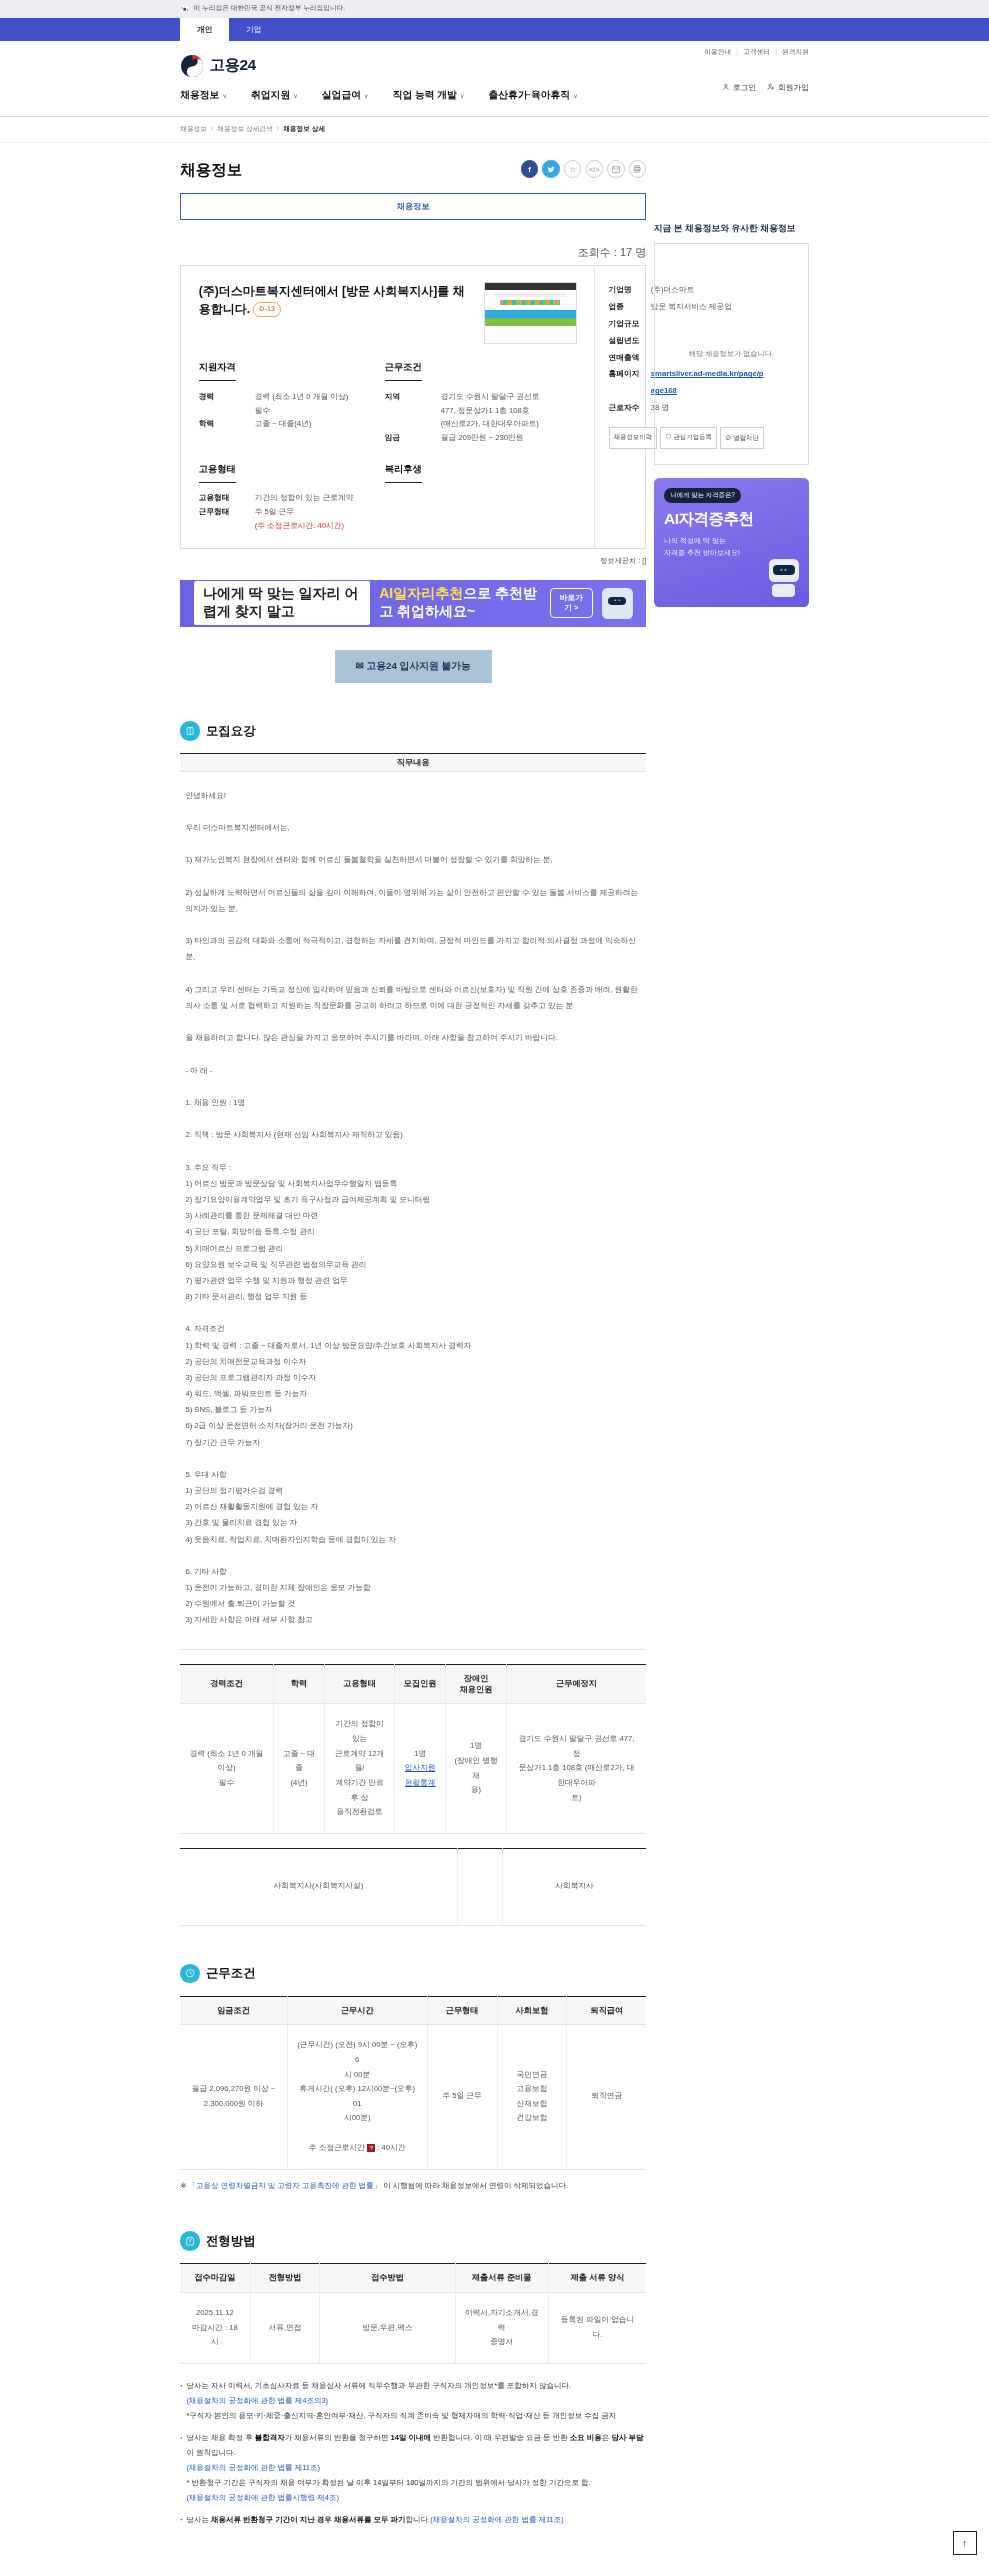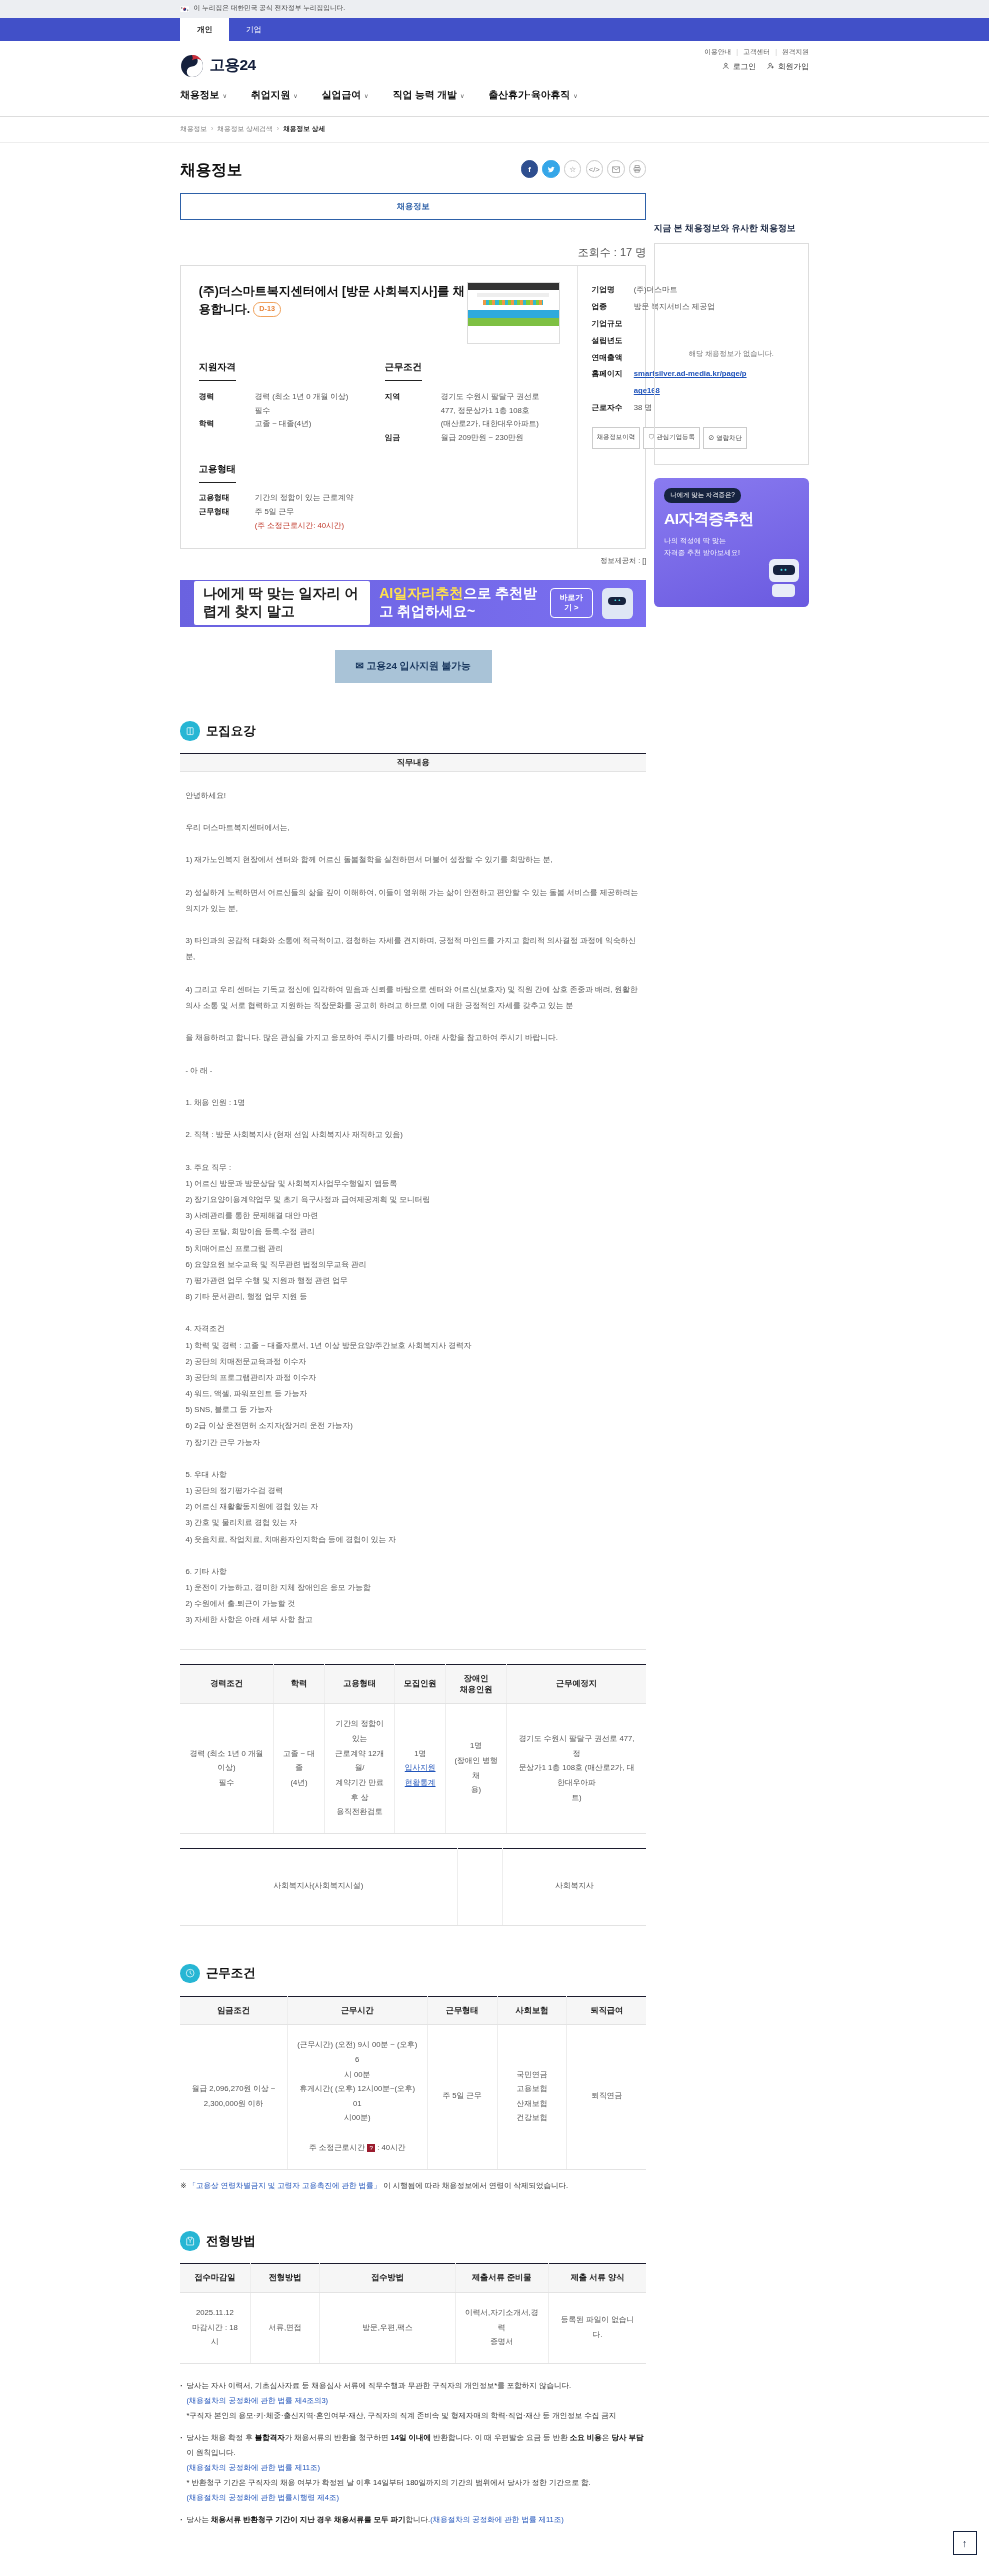--- a/index.html
+++ b/index.html
@@ -14,21 +14,21 @@
   
   .member-bar { background:#4150c8; height:23px; }
   .member-bar .wrap { display:flex; height:23px; }
   .member-tab { width:49px; text-align:center; line-height:23px; font-size:7.7px; color:#fff; cursor:pointer; }
   .member-tab.active { background:#fff; color:#222; font-weight:bold; }
 
   
   .site-header .wrap { padding:9.3px 5.2px 5.2px; }
   .util-links { position:absolute; right:5.2px; top:7.2px; font-size:6.7px; color:#555; display:flex; gap:5.2px; }
   .util-links span.sep { color:#ccc; }
-  .auth-links { position:absolute; right:5.2px; top:21px; font-size:7.7px; color:#333; display:flex; gap:11.3px; align-items:center; }
+  .auth-links { position:absolute; right:5.2px; top:42px; font-size:7.7px; color:#333; display:flex; gap:11.3px; align-items:center; }
   .auth-links .ic { display:inline-block; margin-right:3.1px; vertical-align:-1.5px; }
   .logo-row { display:flex; align-items:center; gap:5.2px; padding:4.1px 0 7.2px; }
   .logo-sym { width:24px; height:24px; }
   .logo-txt { font-size:15.5px; font-weight:bold; color:#15203c; letter-spacing:-0.5px; }
   .gnb { display:flex; gap:24px; padding:4.1px 0 8.2px; }
   .gnb-item { font-size:9.8px; font-weight:bold; color:#111; cursor:pointer; }
   .gnb-item .car { font-size:6.2px; color:#666; font-weight:normal; margin-left:3.1px; }
   .header-line { border-bottom:0.5px solid #ddd; }
 
   
@@ -49,21 +49,21 @@
 
   
   .tabbox { border:0.5px solid #2e61a8; margin-top:11.3px; }
   .tabbox .tb { text-align:center; padding:7.2px 0; color:#2e61a8; font-weight:bold; font-size:8.2px; }
 
   .views { text-align:right; color:#555; font-size:11px; margin:25px 0 5.2px; }
 
   
   .job-card { border:0.5px solid #ddd; display:flex; }
   .job-left { flex:1 1 auto; padding:15.5px 17.5px; border-right:0.5px solid #e5e5e5; }
-  .job-title-row { display:flex; align-items:flex-start; justify-content:space-between; gap:0; }
+  .job-title-row { display:flex; align-items:flex-start; justify-content:space-between; gap:17px; }
   .job-title { font-size:12px; font-weight:bold; color:#111; line-height:1.5; width:268px; }
   .dday { display:inline-block; border:0.5px solid #f0a35e; color:#e8853b; border-radius:7.2px; font-size:7.2px; padding:1px 5.2px; vertical-align:1.5px; margin-left:3.1px; font-weight:bold; }
   .thumb { width:93px; height:62px; border:0.5px solid #ddd; background:#fff; flex:0 0 auto; }
   .thumb .t-bar { height:7.2px; background:#333; }
   .thumb .t-line { height:4.1px; margin:3.1px 9.3px 0; background:#eee; }
   .thumb .t-smart { height:5.2px; margin:3.1px 15.5px 0; background:repeating-linear-gradient(90deg,#e94,#e94 3.1px,#3bc 3.1px,#3bc 6.2px,#8c3 6.2px,#8c3 9.3px); }
   .thumb .t-blue { height:8.2px; margin-top:4.1px; background:#2eaadc; }
   .thumb .t-green { height:8.2px; background:#7ec043; }
   .sum-cols { display:flex; gap:31px; margin-top:17.5px; }
   .sum-col { width:155px; }
@@ -312,20 +312,23 @@
               <div class="sum-row">
                   <span class="k">고용형태</span>
                   <span class="v">기간의 정함이 있는 근로계약</span>
                 </div>
               <div class="sum-row">
                   <span class="k">근무형태</span>
                   <span class="v"><span>주 5일 근무</span><br><span class="red">(주 소정근로시간: 40시간)</span></span>
                 </div>
             </div>
           </div>
+          <div class="sum-col">
+            <div class="sum-h">복리후생</div>
+          </div>
         </div>
       </div>
       <div class="job-right">
         <div class="cmp-row">
             <span class="k">기업명</span>
             <span class="v">(주)더스마트</span>
           </div>
         <div class="cmp-row">
             <span class="k">업종</span>
             <span class="v">방문 복지서비스 제공업</span>

